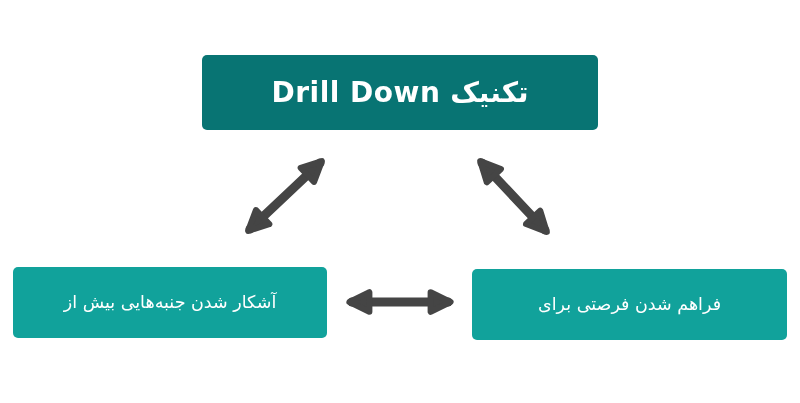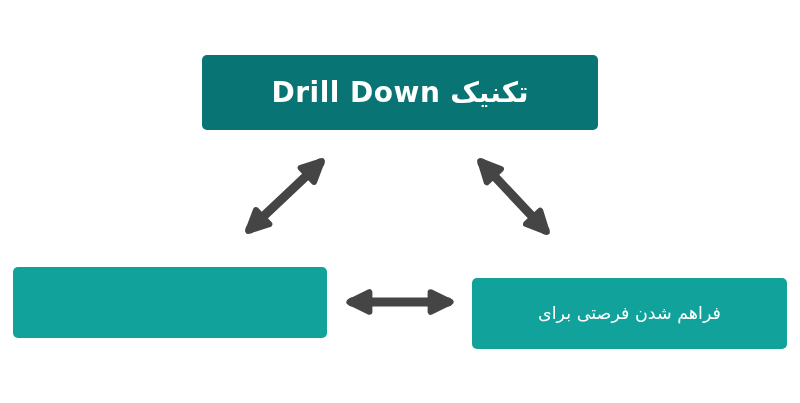--- a/index.html
+++ b/index.html
@@ -13,20 +13,21 @@
     height: 403px;
     background: #ffffff;
     overflow: hidden;
     font-family: "DejaVu Sans", sans-serif;
   }
   .node {
     position: absolute;
     color: #ffffff;
     display: flex;
     flex-direction: column;
+    align-items: center;
     justify-content: center;
     text-align: center;
     border-radius: 5px;
     box-sizing: border-box;
   }
   .title-node {
     left: 202px;
     top: 55px;
     width: 396px;
     height: 75px;
@@ -41,21 +42,21 @@
     line-height: 29px;
   }
   .left-node {
     left: 13px;
     top: 267px;
     width: 314px;
     height: 71px;
   }
   .right-node {
     left: 472px;
-    top: 278px;
+    top: 269px;
     width: 315px;
     height: 71px;
   }
   .arrows {
     position: absolute;
     left: 0;
     top: 0;
     width: 800px;
     height: 403px;
     pointer-events: none;
@@ -75,19 +76,20 @@
       <marker id="arrowhead" viewBox="0 0 12 12" refX="9" refY="6" markerWidth="3.4" markerHeight="3.4" orient="auto-start-reverse" markerUnits="strokeWidth">
         <path d="M2.2,2.2 L10,6 L2.2,9.8 Z" fill="#454545" stroke="#454545" stroke-width="2.4" stroke-linejoin="round" stroke-linecap="round"></path>
       </marker>
     </defs>
     <line x1="250" y1="229" x2="320" y2="163" stroke="#454545" stroke-width="9" stroke-linecap="round" marker-start="url(#arrowhead)" marker-end="url(#arrowhead)"></line>
     <line x1="482" y1="163" x2="545" y2="230" stroke="#454545" stroke-width="9" stroke-linecap="round" marker-start="url(#arrowhead)" marker-end="url(#arrowhead)"></line>
     <line x1="352" y1="302" x2="448" y2="302" stroke="#454545" stroke-width="9" stroke-linecap="round" marker-start="url(#arrowhead)" marker-end="url(#arrowhead)"></line>
   </svg>
 
   <div class="node leaf-node left-node" dir="rtl">
+    <div>آشکار شدن جنبه‌هایی بیش از</div>
   </div>
 
   <div class="node leaf-node right-node" dir="rtl">
     <div>فراهم شدن فرصتی برای</div>
   </div>
 
 </div>
 
 </body></html>

